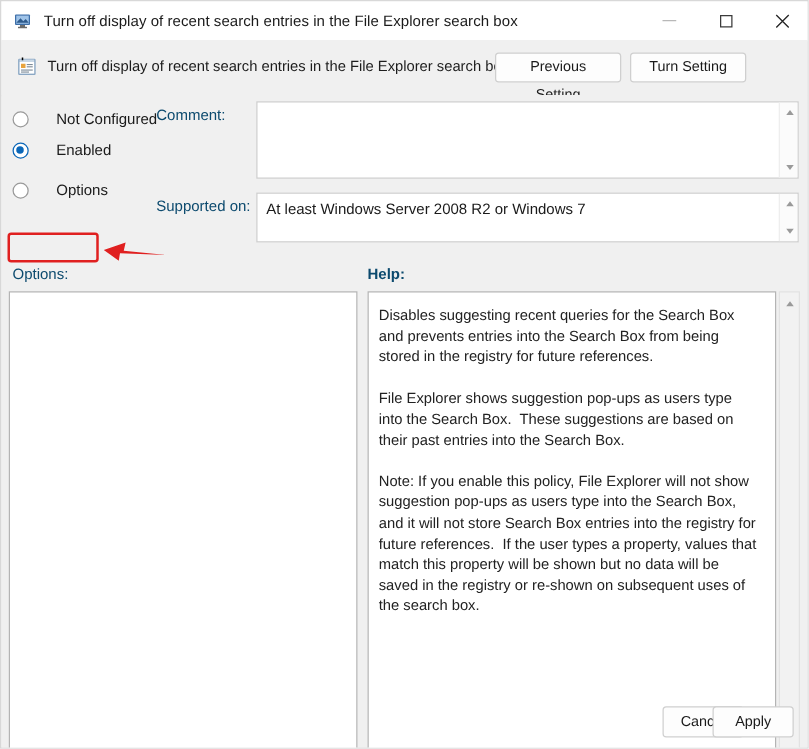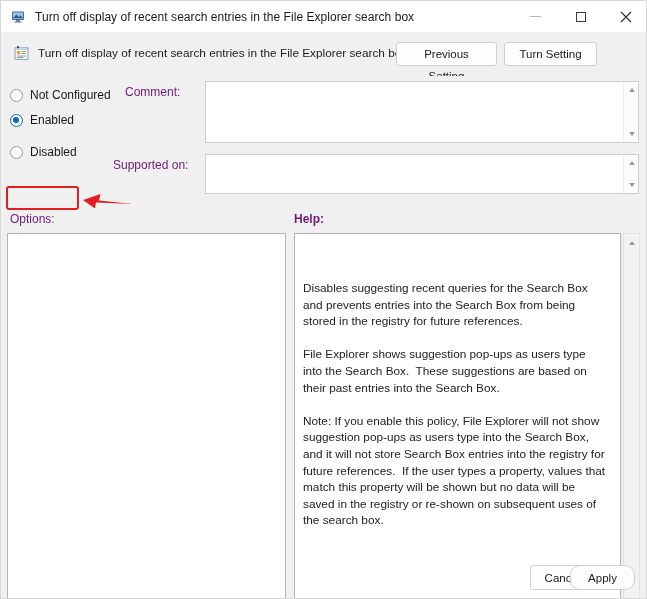--- a/index.html
+++ b/index.html
@@ -147,33 +147,33 @@
     content: "";
     position: absolute;
     left: 2.2px; top: 2.2px;
     width: 6.2px; height: 6.2px;
     border-radius: 50%;
     background: #0b67b8;
   }
   .radio-label {
     font-size: 12px;
     color: #1a1a1a;
-    margin-left: 7px;
+    margin-left: 22px;
     white-space: nowrap;
   }
 
   
   .field-label {
     position: absolute;
     font-size: 12px;
-    color: #701a75;
+    color: #0c4a6e;
     white-space: nowrap;
   }
   #label-comment { left: 124px; top: 9px; }
-  #label-supported { left: 112px; top: 82px; }
+  #label-supported { left: 124px; top: 82px; }
   #label-options { left: 9px; top: 136px; }
   #label-help { left: 293px; top: 136px; font-weight: bold; }
 
   
   .textbox {
     position: absolute;
     background: #ffffff;
     border: 1px solid #cdcdcd;
     box-sizing: border-box;
     overflow: hidden;
@@ -239,21 +239,20 @@
     overflow: hidden;
   }
   #help-text {
     position: absolute;
     left: 8px; top: 10px;
     width: 303px;
     font-size: 11.8px;
     line-height: 16.6px;
     color: #222222;
     white-space: pre-wrap;
-    margin-top: 36px;
   }
   #help-scroll {
     position: absolute;
     left: 622px; top: 157px;
     width: 17px; height: 395px;
     background: #f2f2f2;
     border: 1px solid #e2e2e2;
     box-sizing: border-box;
   }
   #help-scroll .arr { width: 15px; }
@@ -270,21 +269,21 @@
     font-family: "Liberation Sans", sans-serif;
     font-size: 11.5px;
     color: #1a1a1a;
     cursor: default;
     box-sizing: border-box;
     text-align: center;
     line-height: 23px;
   }
   #btn-ok { left: 417px; border: 1.6px solid #5aa7e0; }
   #btn-cancel { left: 493px; margin-left: 36px; }
-  #btn-apply { left: 569px; border-radius: 10px; }
+  #btn-apply { left: 569px; }
 
   
   #anno-box {
     position: absolute;
     left: 5px; top: 110px;
     width: 73px; height: 24px;
     border: 2.4px solid #e02020;
     border-radius: 3px;
     box-sizing: border-box;
     pointer-events: none;
@@ -353,38 +352,39 @@
     <div class="radio-row" id="radio-not-configured">
       <span class="radio-mark"></span>
       <span class="radio-label">Not Configured</span>
     </div>
     <div class="radio-row" id="radio-enabled">
       <span class="radio-mark checked"></span>
       <span class="radio-label">Enabled</span>
     </div>
     <div class="radio-row" id="radio-disabled">
       <span class="radio-mark"></span>
-      <span class="radio-label">Disabled</span>
+      <span class="radio-label">Options</span>
     </div>
 
     <div class="field-label" id="label-comment">Comment:</div>
     <div class="textbox" id="comment-box">
       <div class="tb-text"></div>
       <div class="vscroll">
         <div class="arr up">
             <span class="tri-up"></span>
           </div>
         <div class="arr dn">
             <span class="tri-dn"></span>
           </div>
       </div>
     </div>
 
     <div class="field-label" id="label-supported">Supported on:</div>
     <div class="textbox" id="supported-box">
+      <div class="tb-text">At least Windows Server 2008 R2 or Windows 7</div>
       <div class="vscroll">
         <div class="arr up">
             <span class="tri-up"></span>
           </div>
         <div class="arr dn">
             <span class="tri-dn"></span>
           </div>
       </div>
     </div>
 

